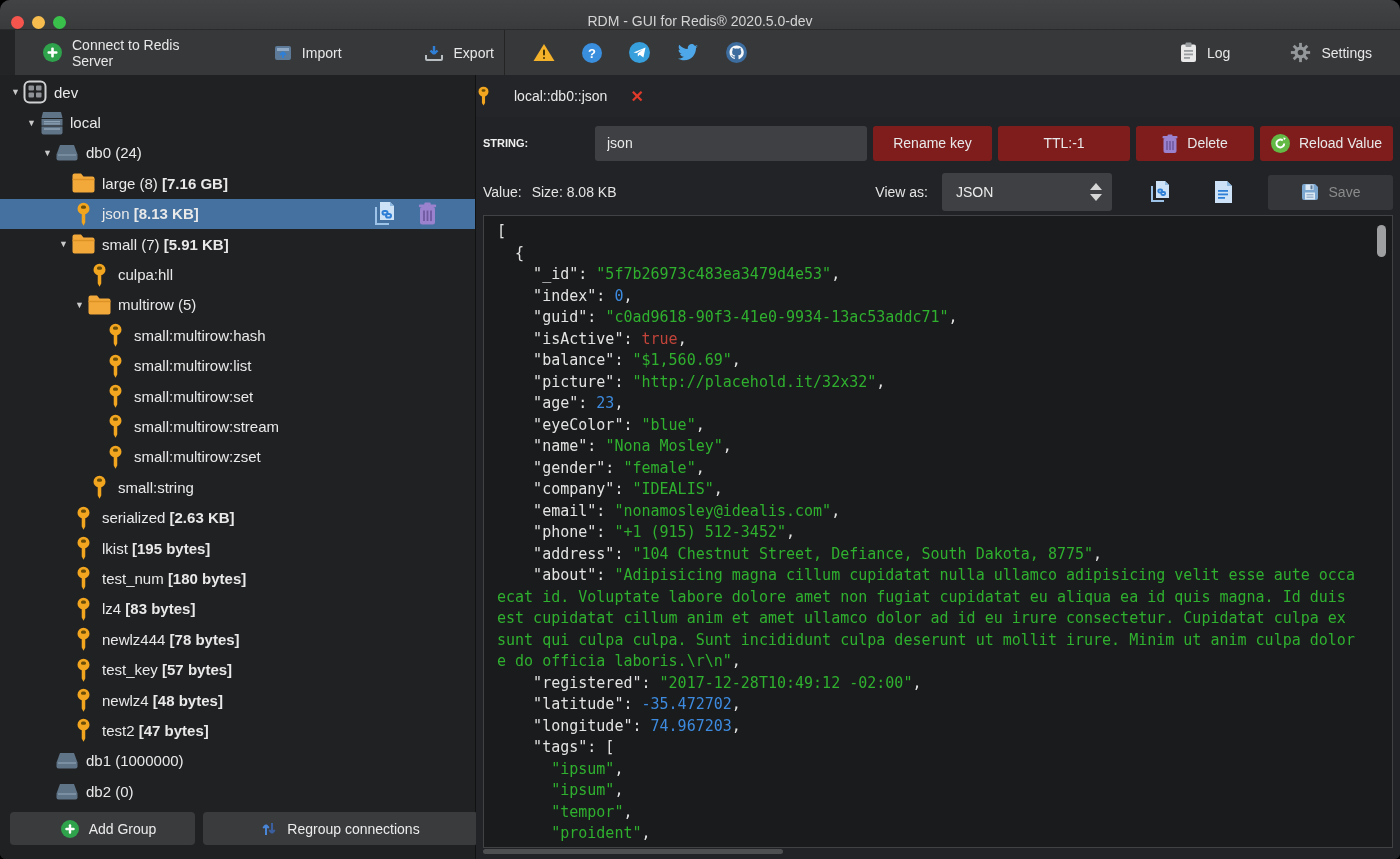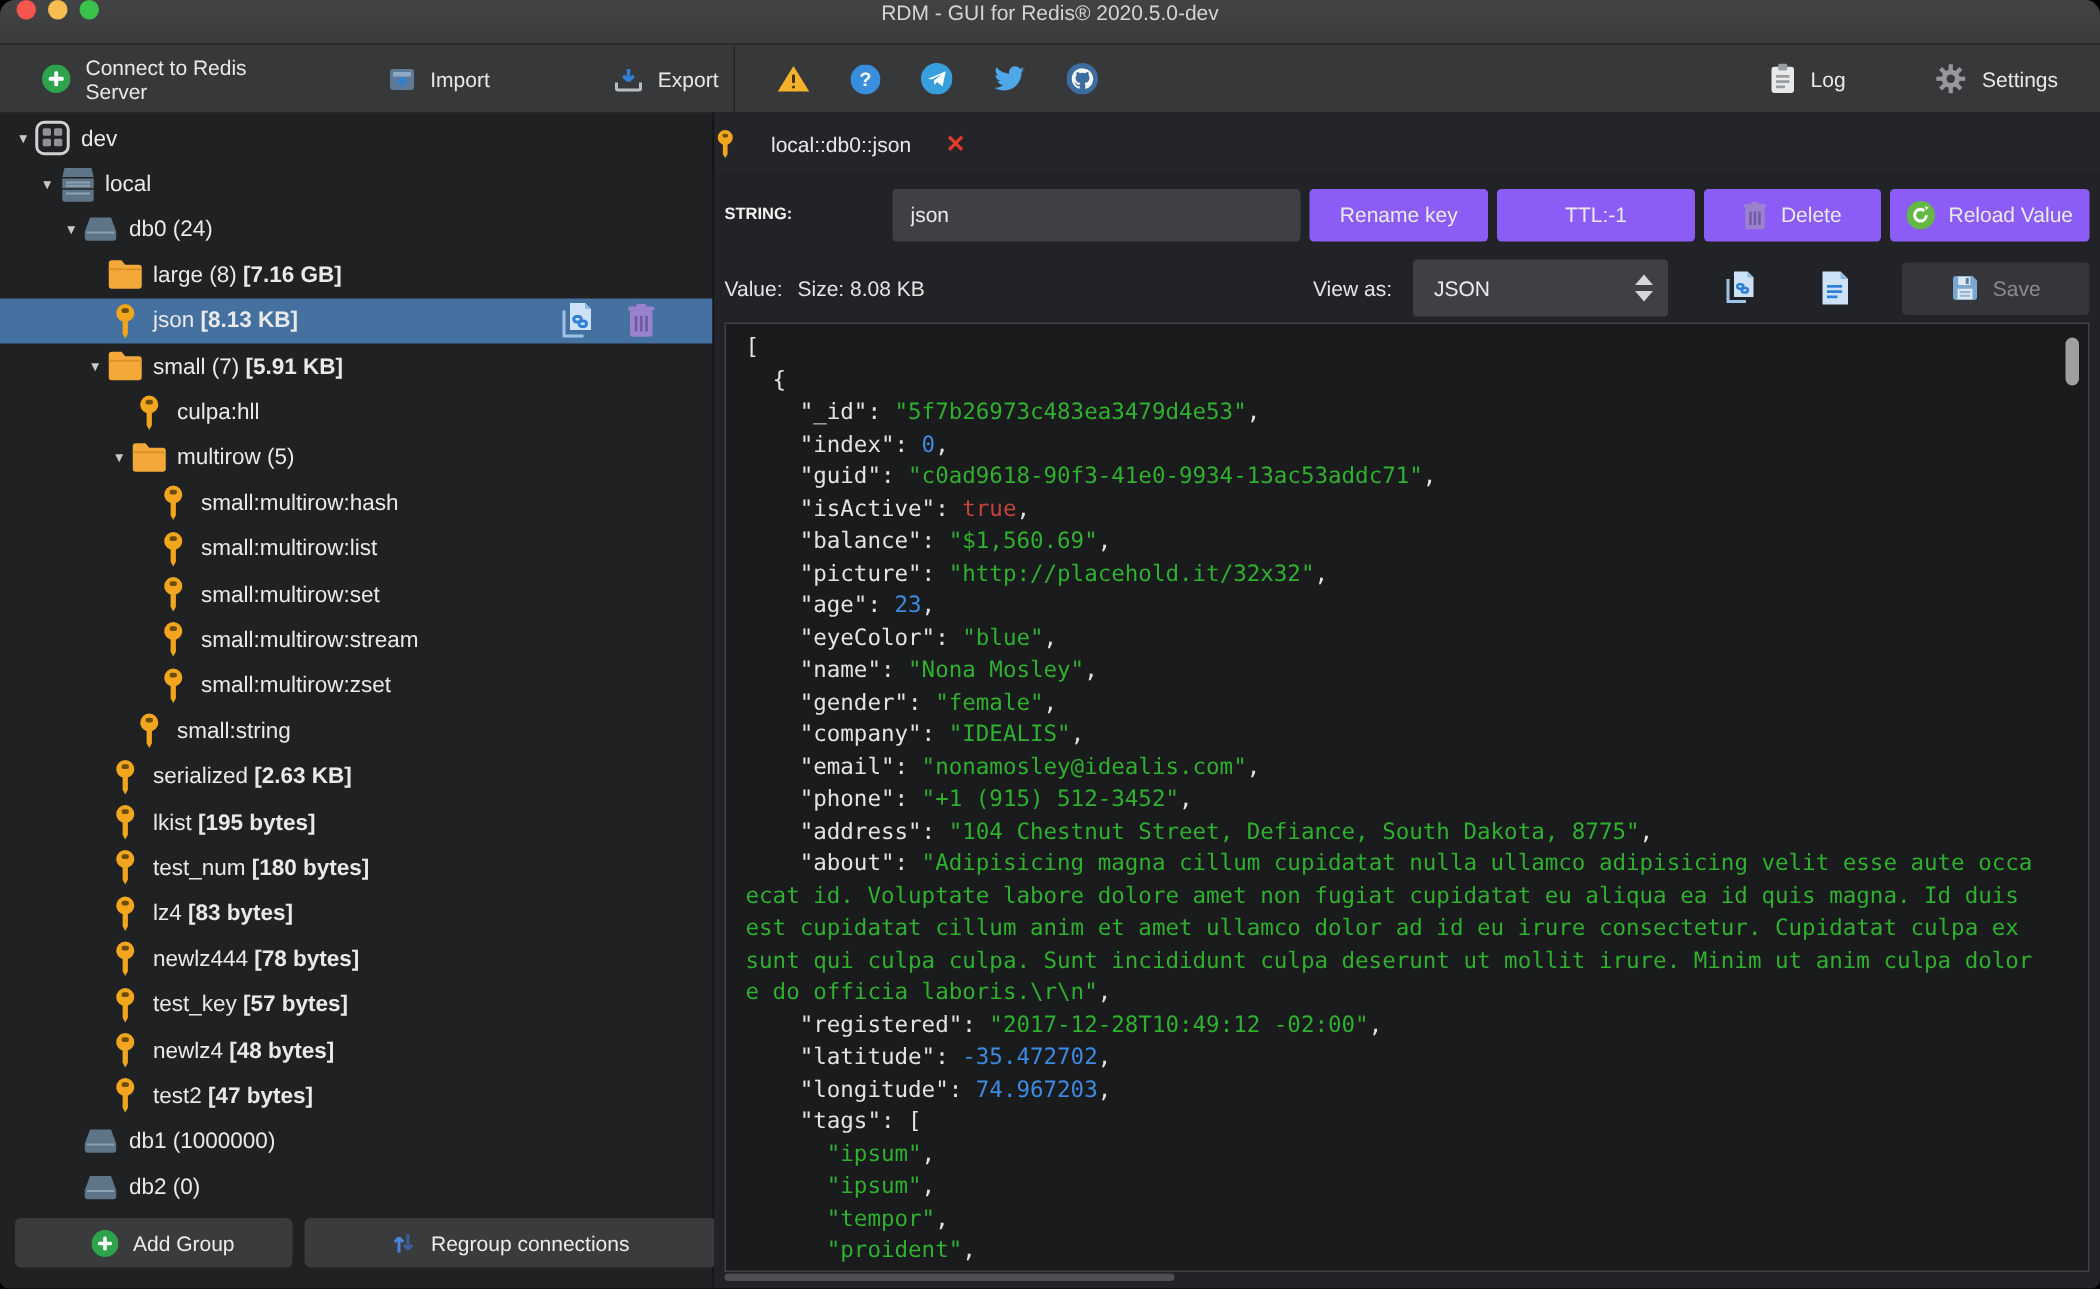--- a/index.html
+++ b/index.html
@@ -4,28 +4,28 @@
 <style>
   * { margin:0; padding:0; box-sizing:border-box; }
   html,body { width:1400px; height:859px; background:#000; overflow:hidden;
               font-family:"Liberation Sans", sans-serif; }
   .window { position:relative; width:1400px; height:859px; background:#232426;
             border-radius:10px 10px 6px 6px; overflow:hidden; }
 
   
   .titlebar { position:absolute; top:0; left:0; right:0; height:30px;
     background:linear-gradient(#424345,#3a3b3d); border-bottom:1px solid #2a2a2a;
-    display:flex; align-items:flex-start; }
+    display:flex; align-items:flex-end; }
   .traffic { display:flex; gap:8px; margin-left:11px; }
   .tl { width:13px; height:13px; border-radius:50%; }
   .tl.red{ background:#f5554d; } .tl.yel{ background:#f6bd4e; } .tl.grn{ background:#3ac14c; }
   .title { position:absolute; left:0; right:0; text-align:center; color:#d4d4d4; font-size:14px; }
 
   
-  .toolbar { position:absolute; top:30px; left:0; right:0; height:45px; background:#37383a;
+  .toolbar { position:absolute; top:30px; left:15px; right:0; height:45px; background:#37383a;
     display:flex; align-items:center; }
   .tb-left { width:490px; height:100%; border-right:1px solid #242424;
     display:flex; align-items:center; }
   .tb-right { flex:1; height:100%; display:flex; align-items:center; }
   .tbtn { display:flex; align-items:center; gap:10px; color:#e8e8e8; font-size:14px;
     padding:6px 10px; cursor:default; }
   .ico { display:inline-flex; align-items:center; justify-content:center; }
   .status-icons { display:flex; align-items:center; gap:27px; margin-left:28px; }
   .tb-right .spacer { flex:1; }
   .tbtn.log { margin-right:40px; } .tbtn.settings { margin-right:18px; }
@@ -56,21 +56,21 @@
 
   
   .tabbar { height:42px; display:flex; align-items:center; justify-content:flex-start;
     gap:23px; color:#e9e9e9; font-size:14px; background:#242528; }
   .tab-close { color:#e03a2b; font-size:16px; font-weight:bold; }
 
   .keyrow { height:52px; display:flex; align-items:center; padding:0 7px; }
   .typelabel { font-weight:bold; color:#f0f0f0; font-size:11px; width:112px; flex:none; }
   .keyinput { width:272px; height:35px; background:#3e4043; border:none; border-radius:3px;
     color:#e9e9e9; font-size:14px; padding:0 12px; flex:none; }
-  .hbtn { height:35px; background:#8b5cf6; border-radius:3px; color:#e9e9e9; font-size:14px;
+  .hbtn { height:35px; background:#7f1d1d; border-radius:3px; color:#e9e9e9; font-size:14px;
     display:flex; align-items:center; justify-content:center; gap:9px; margin-left:6px; flex:none; }
   .hbtn.rename{ width:119px; } .hbtn.ttl{ width:132px; } .hbtn.delete{ width:118px; }
   .hbtn.reload{ width:133px; }
 
   .valuerow { height:46px; display:flex; align-items:center; padding:0 7px; color:#e4e4e4;
     font-size:14px; }
   .valuerow .vlabel { margin-right:10px; }
   .valuerow .right { margin-left:auto; display:flex; align-items:center; }
   .viewas { margin-right:14px; }
   .select { width:170px; height:38px; background:#3e4043; border-radius:3px; display:flex;

